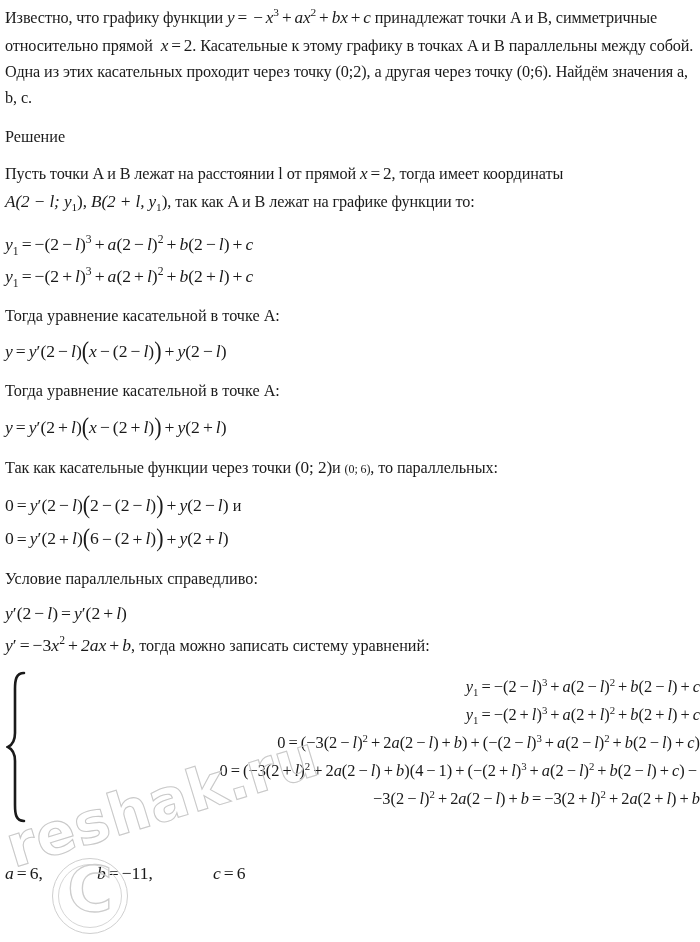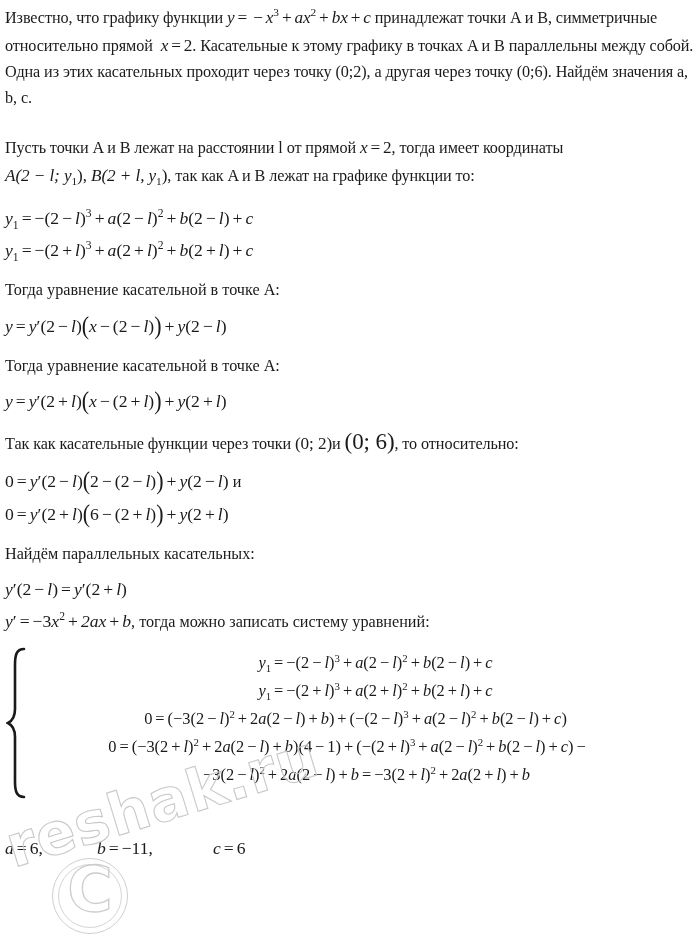--- a/index.html
+++ b/index.html
@@ -103,21 +103,21 @@
   }
   .brace svg { display: block; }
   .sys-lines {
     margin-left: 6px;
     text-align: center;
   }
   .sys-line {
     font-size: 16.4px;
     line-height: 25.4px;
     white-space: nowrap;
-    text-align: center;
+    text-align: right;
   }
 
   
   .answer-row {
     font-size: 17.6px;
     line-height: 28px;
     white-space: pre;
   }
 
   
@@ -177,20 +177,21 @@
 <body>
 
 <div id="page">
 
   <div class="content">
 
     <p class="para"><span>Известно, что графику функции </span><span class="math" style="font-size:17.2px"><i class="mi">y</i><span class="op">=</span><span class="op">−</span><i class="mi">x</i><sup>3</sup><span class="op">+</span><i class="mi">a</i><i class="mi">x</i><sup>2</sup><span class="op">+</span><i class="mi">b</i><i class="mi">x</i><span class="op">+</span><i class="mi">c</i></span><span> принадлежат точки A и B, симметричные относительно прямой  </span><span class="math" style="font-size:17.2px"><i class="mi">x</i><span class="op">=</span><span style="font-style:normal">2</span></span><span>. Касательные к этому графику в точках A и B параллельны между собой. Одна из этих касательных проходит через точку (0;2), а другая через точку (0;6). Найдём значения a, b, c.</span></p>
 
     <div class="gap-md"></div>
 
+    <p class="heading">Решение</p>
 
     <div class="gap-sm"></div>
 
     <p class="para"><span>Пусть точки A и B лежат на расстоянии l от прямой </span><span class="math" style="font-size:17.2px"><i class="mi">x</i><span class="op">=</span><span style="font-style:normal">2</span></span><span>, тогда имеет координаты </span><span class="math" style="font-size:17.2px"><i class="mi">A</i><span style="font-style:italic">(2 − l; y</span><sub>1</sub><span style="font-style:normal">)</span><span style="font-style:normal">, </span><i class="mi">B</i><span style="font-style:italic">(2 + l, y</span><sub>1</sub><span style="font-style:normal">)</span></span><span>, так как A и B лежат на графике функции то:</span></p>
 
     <div class="gap-md"></div>
 
     <p class="math"><i class="mi">y</i><sub>1</sub><span class="op">=</span><span style="font-style:normal">−(2</span><span class="op">−</span><i class="mi">l</i><span style="font-style:normal">)</span><sup>3</sup><span class="op">+</span><i class="mi">a</i><span style="font-style:normal">(2</span><span class="op">−</span><i class="mi">l</i><span style="font-style:normal">)</span><sup>2</sup><span class="op">+</span><i class="mi">b</i><span style="font-style:normal">(2</span><span class="op">−</span><i class="mi">l</i><span style="font-style:normal">)</span><span class="op">+</span><i class="mi">c</i></p>
 
     <div style="height:4px"></div>
@@ -208,33 +209,33 @@
     <div class="gap-md"></div>
 
     <p class="heading">Тогда уравнение касательной в точке А:</p>
 
     <div style="height:8px"></div>
 
     <p class="math"><i class="mi">y</i><span class="op">=</span><i class="mi">y</i><span style="font-style:normal">′(2</span><span class="op">+</span><i class="mi">l</i><span style="font-style:normal">)</span><span class="big-paren">(</span><i class="mi">x</i><span class="op">−</span><span style="font-style:normal">(2</span><span class="op">+</span><i class="mi">l</i><span style="font-style:normal">)</span><span class="big-paren">)</span><span class="op">+</span><i class="mi">y</i><span style="font-style:normal">(2</span><span class="op">+</span><i class="mi">l</i><span style="font-style:normal">)</span></p>
 
     <div class="gap-md"></div>
 
-    <p class="para"><span>Так как касательные функции через точки </span><span style="font-size:17.2px">(0; 2)</span><span>и </span><span style="font-size:23px">(0; 6)</span><span>, то относительно:</span></p>
+    <p class="para"><span>Так как касательные функции через точки </span><span style="font-size:17.2px">(0; 2)</span><span>и </span><span style="font-size:12px">(0; 6)</span><span>, то параллельных:</span></p>
 
     <div style="height:9px"></div>
 
     <p class="math"><span style="font-style:normal">0</span><span class="op">=</span><i class="mi">y</i><span style="font-style:normal">′(2</span><span class="op">−</span><i class="mi">l</i><span style="font-style:normal">)</span><span class="big-paren">(</span><span style="font-style:normal">2</span><span class="op">−</span><span style="font-style:normal">(2</span><span class="op">−</span><i class="mi">l</i><span style="font-style:normal">)</span><span class="big-paren">)</span><span class="op">+</span><i class="mi">y</i><span style="font-style:normal">(2</span><span class="op">−</span><i class="mi">l</i><span style="font-style:normal">)</span><span class="inline-text">&nbsp;и</span></p>
 
     <div style="height:4px"></div>
 
     <p class="math"><span style="font-style:normal">0</span><span class="op">=</span><i class="mi">y</i><span style="font-style:normal">′(2</span><span class="op">+</span><i class="mi">l</i><span style="font-style:normal">)</span><span class="big-paren">(</span><span style="font-style:normal">6</span><span class="op">−</span><span style="font-style:normal">(2</span><span class="op">+</span><i class="mi">l</i><span style="font-style:normal">)</span><span class="big-paren">)</span><span class="op">+</span><i class="mi">y</i><span style="font-style:normal">(2</span><span class="op">+</span><i class="mi">l</i><span style="font-style:normal">)</span></p>
 
     <div class="gap-md"></div>
 
-    <p class="heading">Найдём параллельных касательных:</p>
+    <p class="heading">Условие параллельных справедливо:</p>
 
     <div style="height:7px"></div>
 
     <p class="math"><i class="mi">y</i><span style="font-style:normal">′(2</span><span class="op">−</span><i class="mi">l</i><span style="font-style:normal">)</span><span class="op">=</span><i class="mi">y</i><span style="font-style:normal">′(2</span><span class="op">+</span><i class="mi">l</i><span style="font-style:normal">)</span></p>
 
     <div style="height:4px"></div>
 
     <p class="math"><i class="mi">y</i><span style="font-style:normal">′</span><span class="op">=</span><span style="font-style:normal">−3</span><i class="mi">x</i><sup>2</sup><span class="op">+</span><i class="mi">2a</i><i class="mi">x</i><span class="op">+</span><i class="mi">b</i><span class="inline-text">, тогда можно записать систему уравнений:</span></p>
 
     <div style="height:13px"></div>

